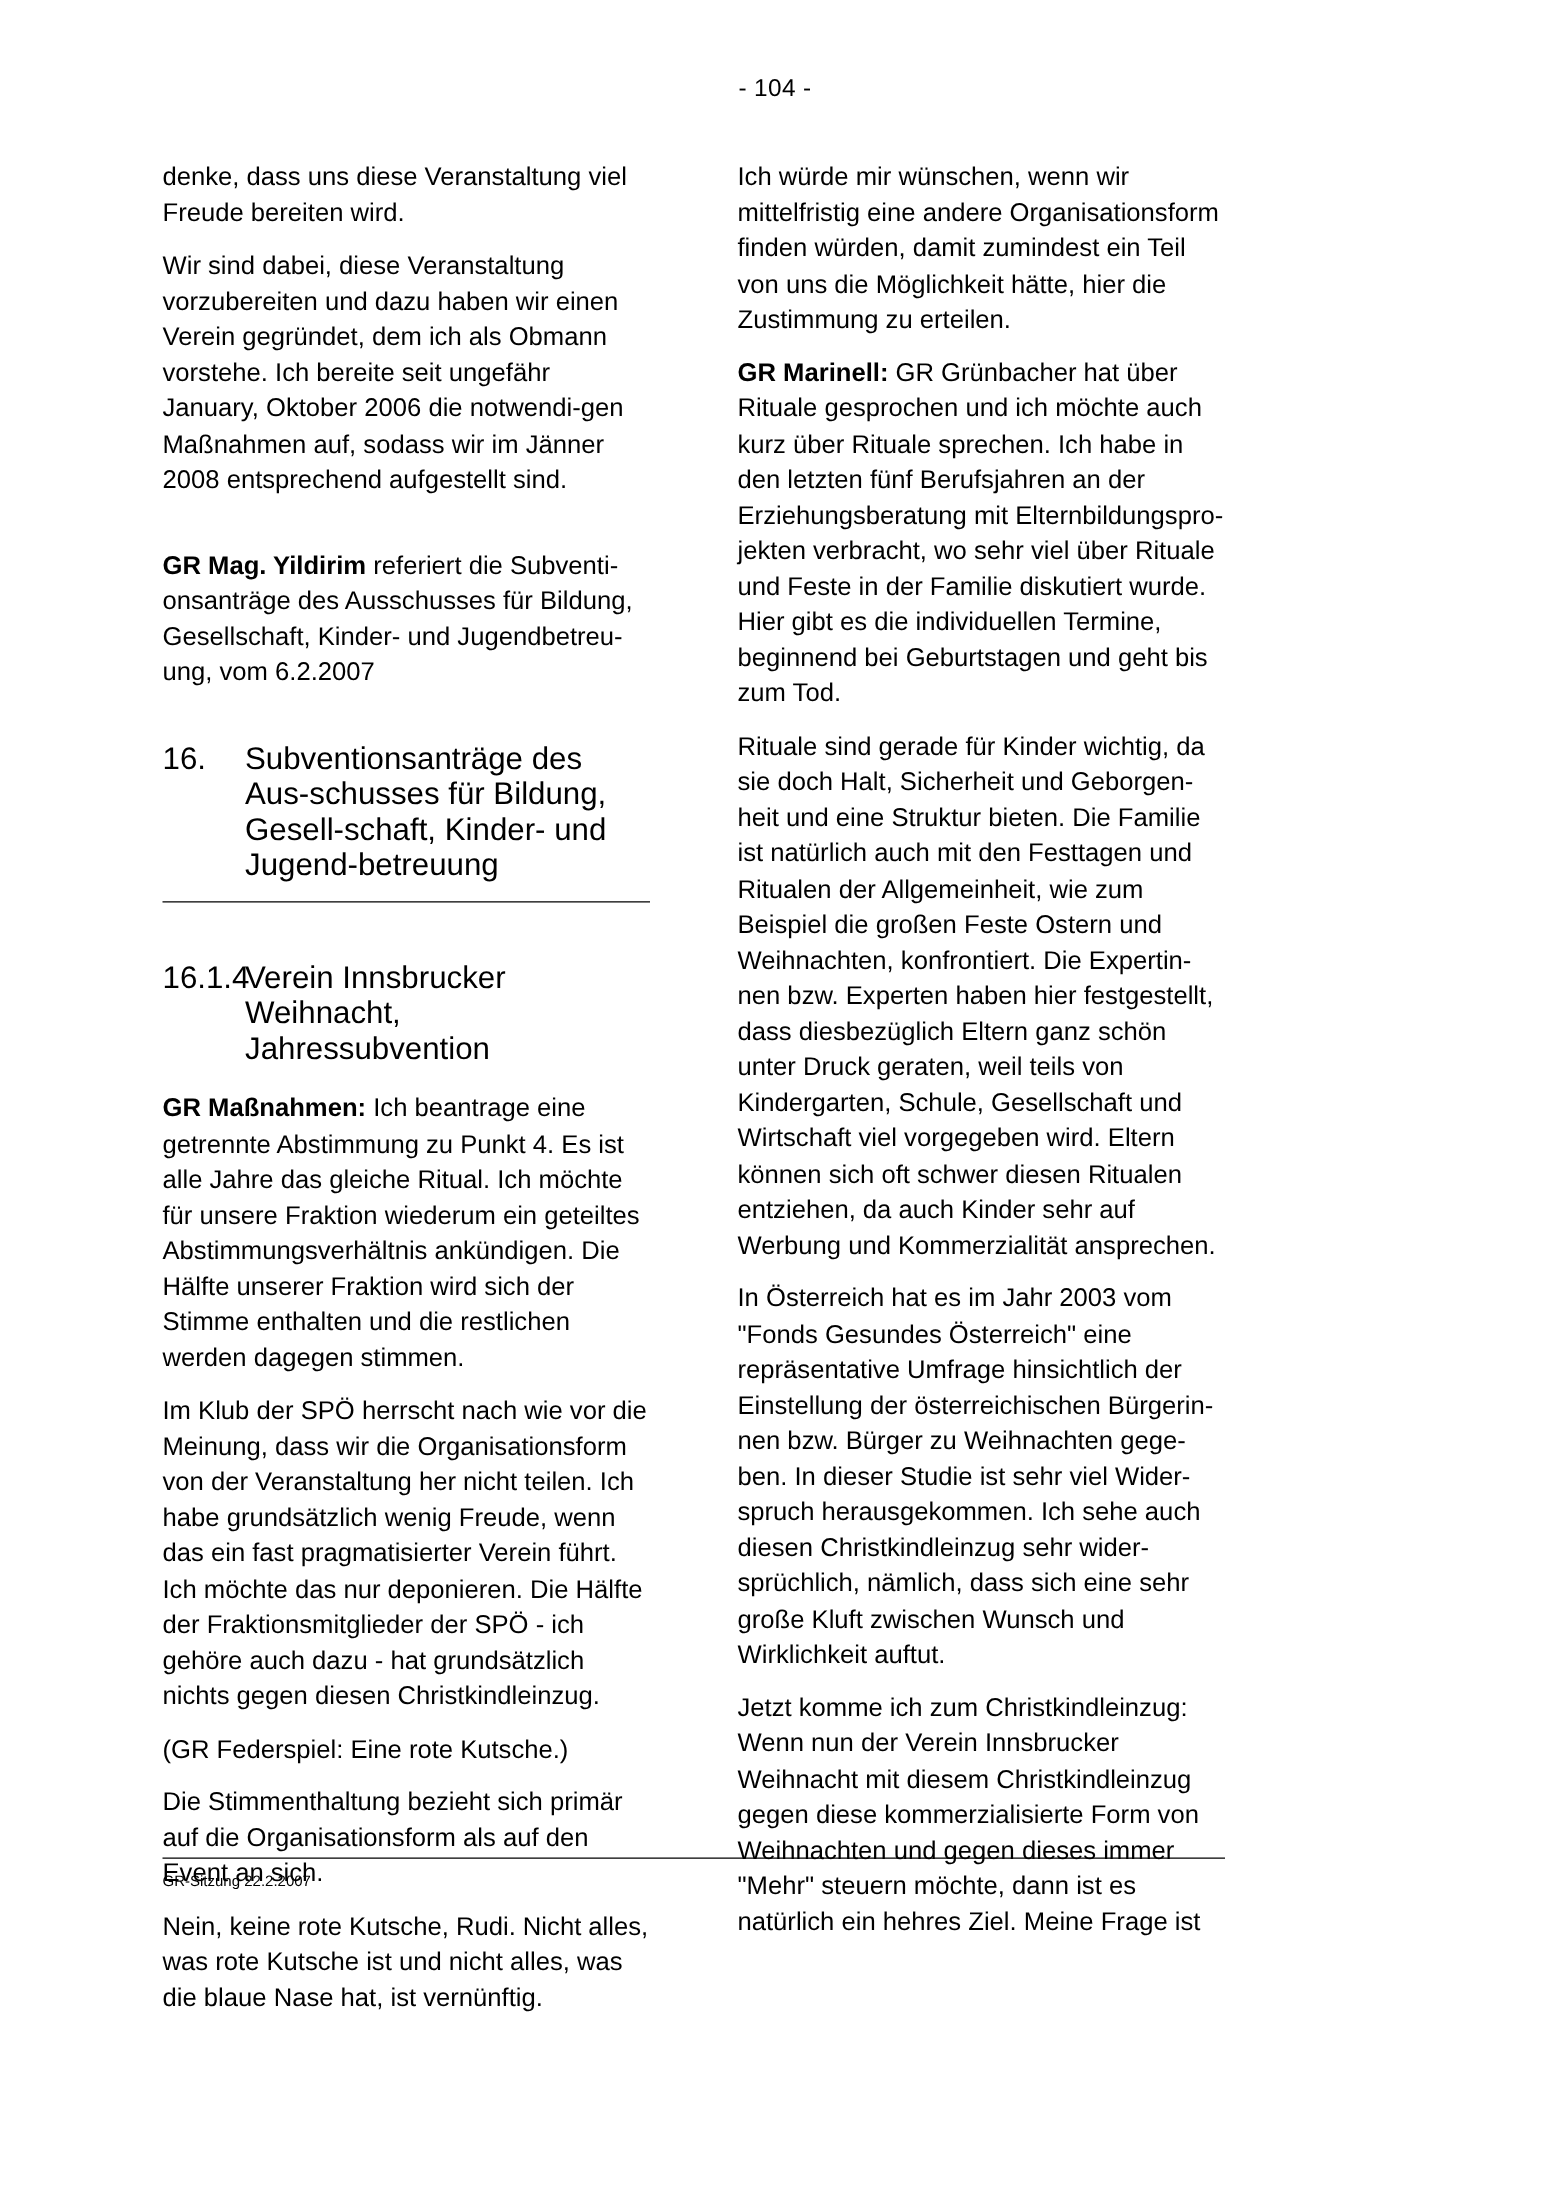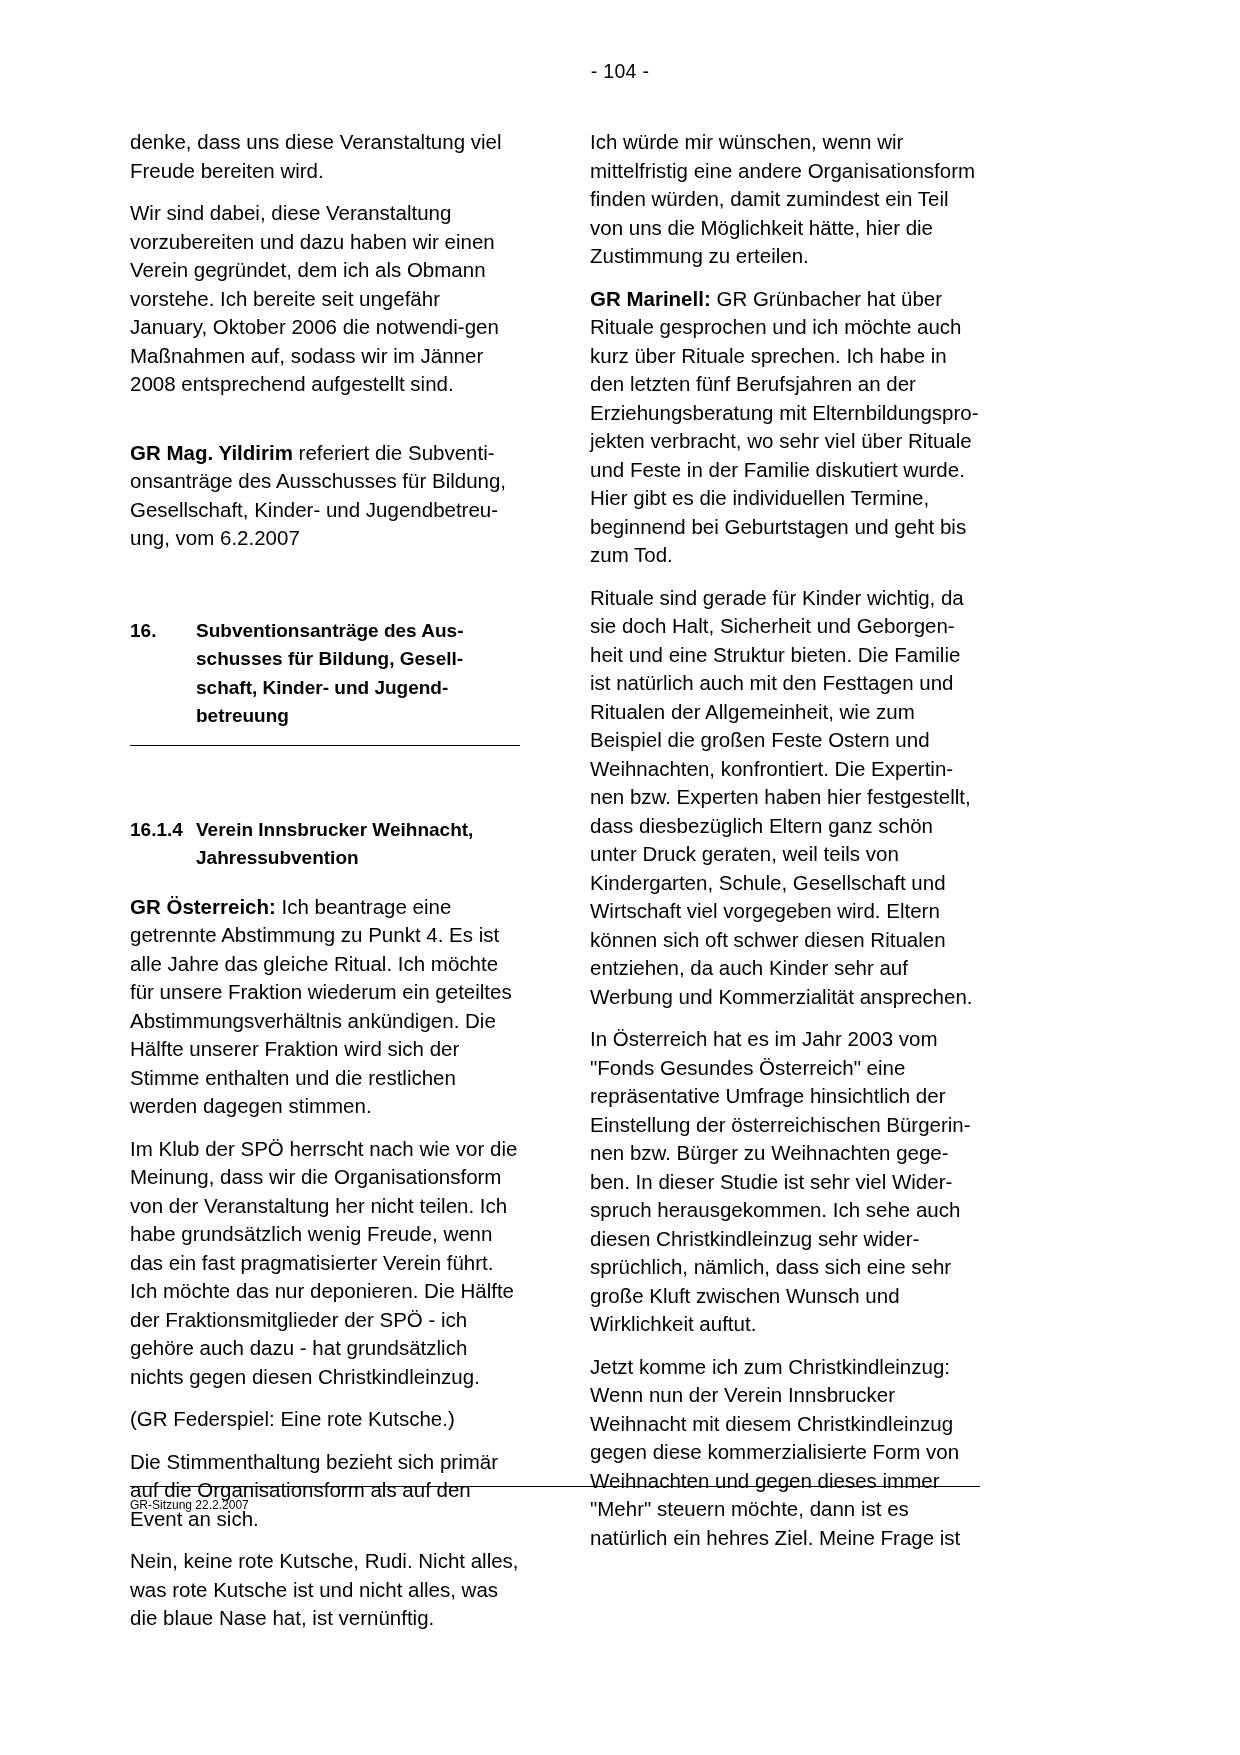--- a/index.html
+++ b/index.html
@@ -56,25 +56,24 @@
   }
   .spacer-md {
     height: 20px;
   }
   b, .bold {
     font-weight: bold;
   }
   
   .heading {
     display: flex;
-    font-weight: bold;
-    font-size: 19px;
+    font-weight: normal;
+    font-size: 25px;
     line-height: 28.5px;
     margin-bottom: 0;
-    margin-top: 24px;
   }
   .heading .num {
     flex: 0 0 auto;
     width: 66px;
   }
   .heading .txt {
     flex: 1 1 auto;
   }
   .heading-16 .num { width: 66px; }
   .heading-161 .num { width: 66px; }
@@ -132,21 +131,21 @@
 
       <div class="spacer-md"></div>
 
       <div class="heading heading-1614">
         <span class="num">16.1.4</span>
         <span class="txt">Verein Innsbrucker Weihnacht, Jahressubvention</span>
       </div>
 
       <div class="spacer-md"></div>
 
-      <p><b>GR Österreich:</b><span> Ich beantrage eine getrennte Abstimmung zu Punkt 4. Es ist alle Jahre das gleiche Ritual. Ich möchte für unsere Fraktion wiederum ein geteiltes Abstimmungsverhältnis ankündigen. Die Hälfte unserer Fraktion wird sich der Stimme enthalten und die restlichen werden dagegen stimmen.</span></p>
+      <p><b>GR Maßnahmen:</b><span> Ich beantrage eine getrennte Abstimmung zu Punkt 4. Es ist alle Jahre das gleiche Ritual. Ich möchte für unsere Fraktion wiederum ein geteiltes Abstimmungsverhältnis ankündigen. Die Hälfte unserer Fraktion wird sich der Stimme enthalten und die restlichen werden dagegen stimmen.</span></p>
 
       <p>Im Klub der SPÖ herrscht nach wie vor die Meinung, dass wir die Organisationsform von der Veranstaltung her nicht teilen. Ich habe grundsätzlich wenig Freude, wenn das ein fast pragmatisierter Verein führt. Ich möchte das nur deponieren. Die Hälfte der Fraktionsmitglieder der SPÖ - ich gehöre auch dazu - hat grundsätzlich nichts gegen diesen Christkindleinzug.</p>
       <p>(GR Federspiel: Eine rote Kutsche.)</p>
       <p>Die Stimmenthaltung bezieht sich primär auf die Organisationsform als auf den Event an sich.</p>
       <p>Nein, keine rote Kutsche, Rudi. Nicht alles, was rote Kutsche ist und nicht alles, was die blaue Nase hat, ist vernünftig.</p>
 
     </div>
 
     <div class="col">
 

